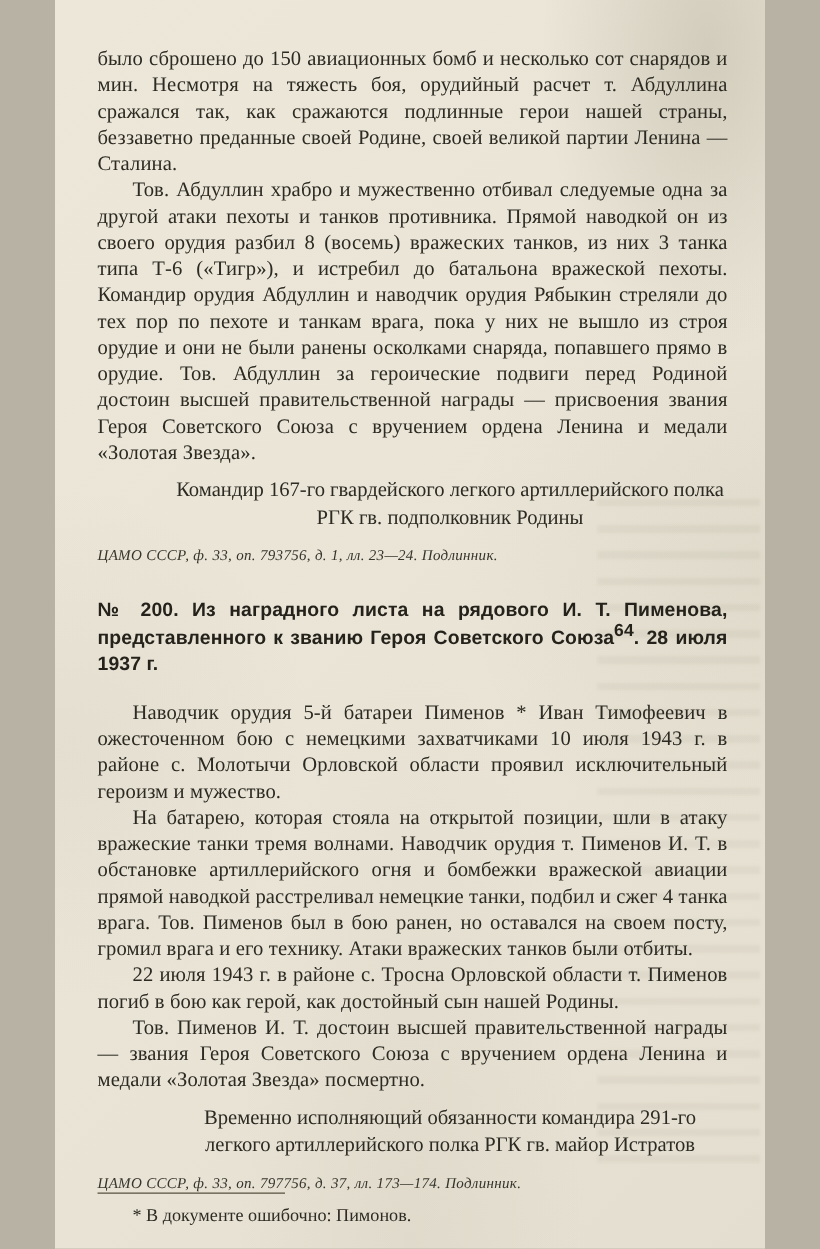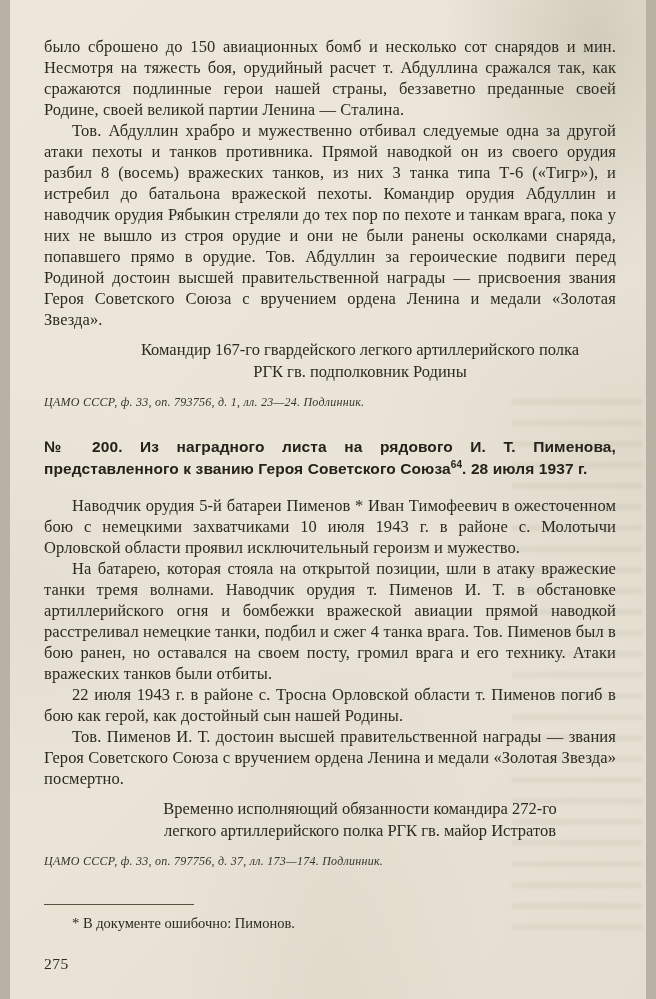--- a/index.html
+++ b/index.html
@@ -1,17 +1,17 @@
 <!DOCTYPE html>
 <html><head>
 <meta charset="utf-8">
 <style>
   html, body { margin: 0; padding: 0; background: #b8b2a4; }
   .page {
-    width: 636px;
+    width: 568px;
     height: 999px;
     margin: 0 auto;
     background: linear-gradient(135deg, #ece7d9 0%, #e9e4d6 55%, #e4ded0 100%);
     position: relative;
     box-sizing: border-box;
     padding: 36px 30px 26px 34px;
     display: flex;
     flex-direction: column;
     font-family: "Liberation Serif", serif;
     color: #2c2a22;
@@ -67,21 +67,21 @@
     font-family: "Liberation Sans", sans-serif;
     font-weight: bold;
     font-size: 15.5px;
     line-height: 21.5px;
     letter-spacing: 0.1px;
     text-align: justify;
     margin: 26px 0 16px 0;
     color: #24221b;
   }
   .doc-heading sup {
-    font-size: 10px;
+    font-size: 14px;
     line-height: 0;
   }
   .footnote-area {
     margin-top: auto;
     position: relative;
   }
   .footnote-rule {
     width: 150px;
     height: 0;
     border-top: 1px solid #56523f;
@@ -123,21 +123,21 @@
 
     <p class="body-text">Наводчик орудия 5-й батареи Пименов * Иван Тимофеевич в ожесточенном бою с немецкими захватчиками 10 июля 1943 г. в районе с. Молотычи Орловской области проявил исключительный героизм и мужество.</p>
 
     <p class="body-text">На батарею, которая стояла на открытой позиции, шли в атаку вражеские танки тремя волнами. Наводчик орудия т. Пименов И. Т. в обстановке артиллерийского огня и бомбежки вражеской авиации прямой наводкой расстреливал немецкие танки, подбил и сжег 4 танка врага. Тов. Пименов был в бою ранен, но оставался на своем посту, громил врага и его технику. Атаки вражеских танков были отбиты.</p>
 
     <p class="body-text">22 июля 1943 г. в районе с. Тросна Орловской области т. Пименов погиб в бою как герой, как достойный сын нашей Родины.</p>
 
     <p class="body-text">Тов. Пименов И. Т. достоин высшей правительственной награды — звания Героя Советского Союза с вручением ордена Ленина и медали «Золотая Звезда» посмертно.</p>
 
     <div class="signature">
-      <div>Временно исполняющий обязанности командира 272-го</div>
+      <div>Временно исполняющий обязанности командира 291-го</div>
       <div>легкого артиллерийского полка РГК гв. майор Истратов</div>
     </div>
 
     <p class="source">ЦАМО СССР, ф. 33, оп. 797756, д. 37, лл. 173—174. Подлинник.</p>
 
   </div>
 
   <div class="footnote-area">
     <div class="footnote-rule"></div>
     <p class="footnote">* В документе ошибочно: Пимонов.</p>

